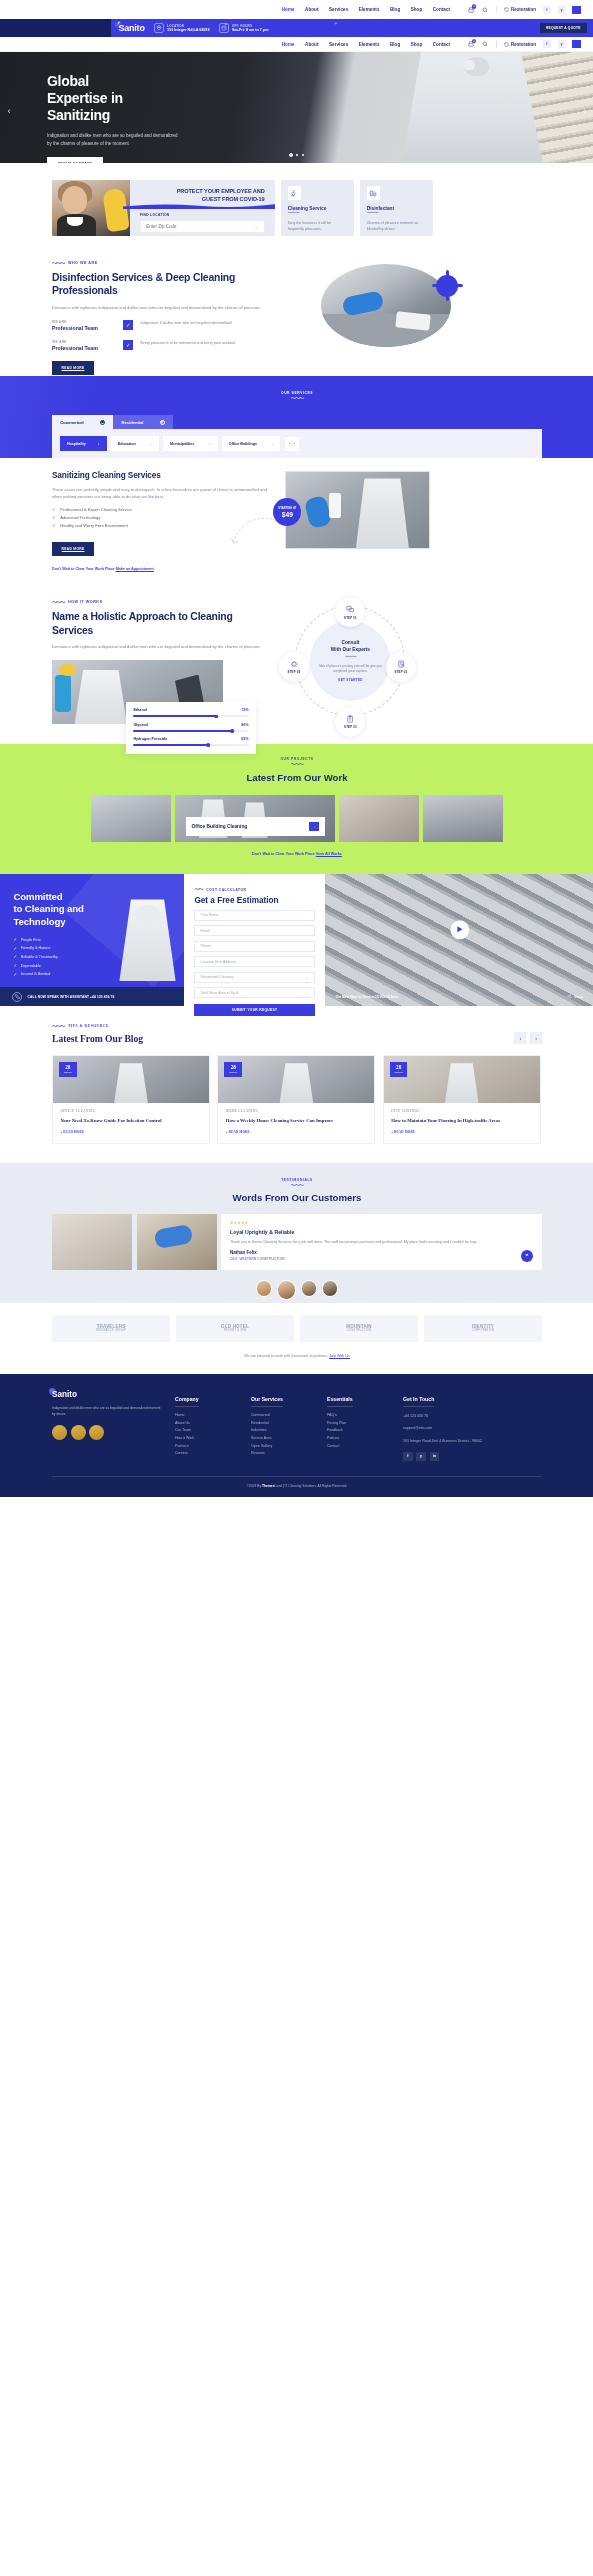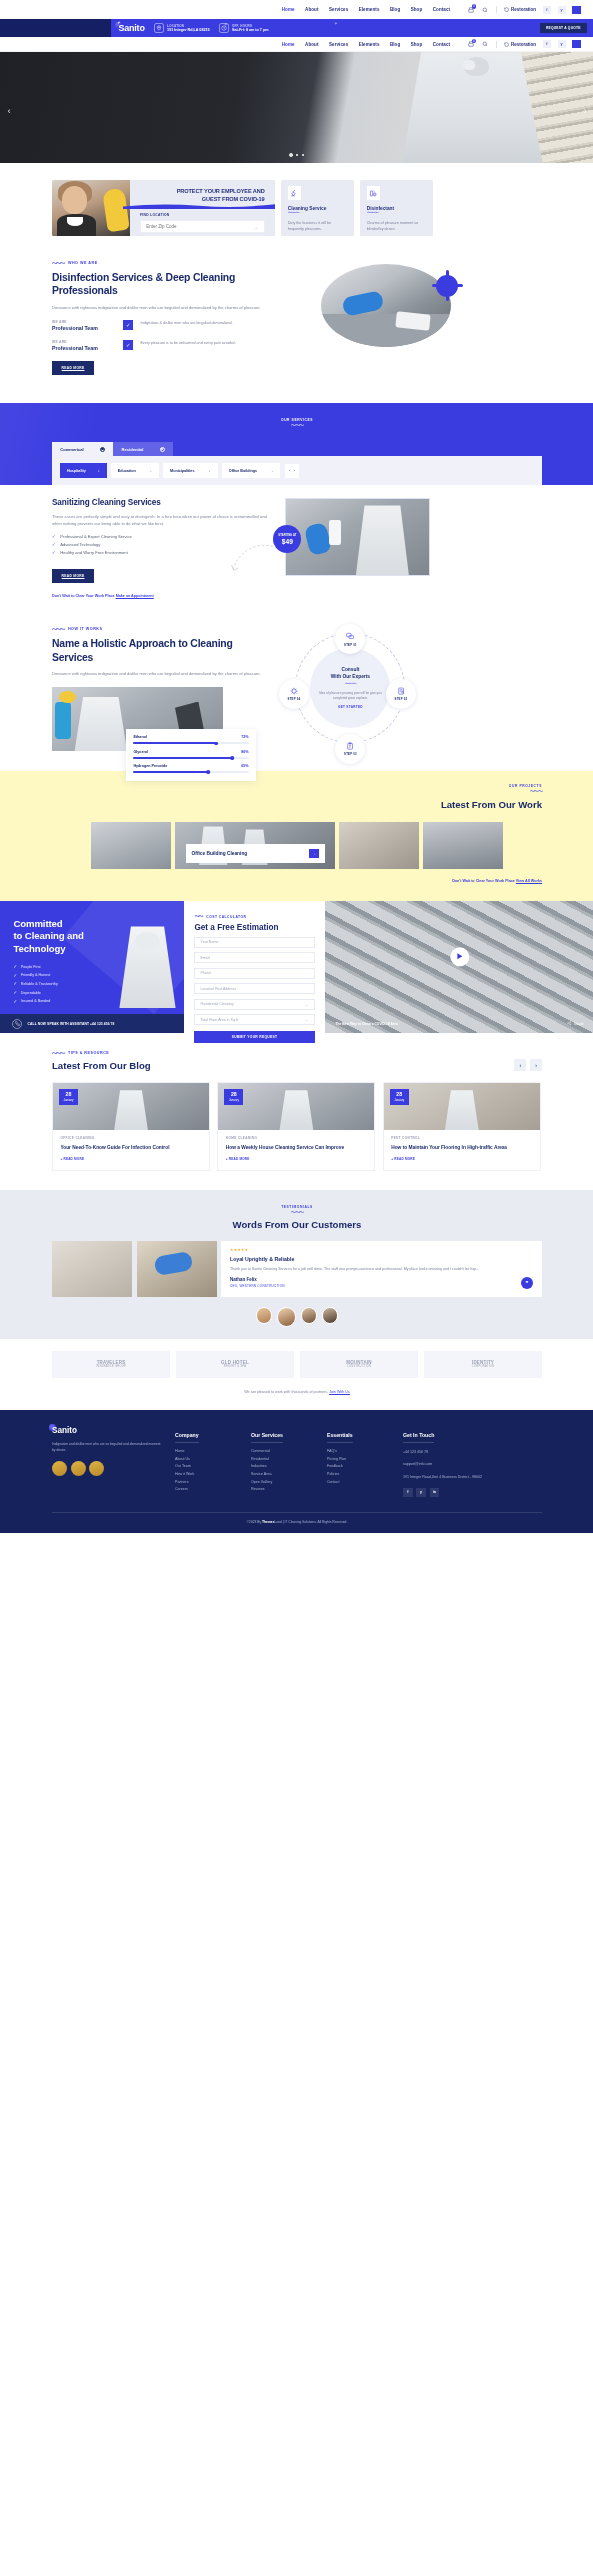--- a/index.html
+++ b/index.html
@@ -105,21 +105,21 @@
   .zipbox input { border: 0; outline: 0; font-size: 4.5px; color: #9aa0b5; font-family: inherit; width: 74px; background: transparent; }
   .zipbox .ar { font-size: 5.2px; color: #b9bfd2; }
   .promo-card { width: 73px; height: 56px; background: #e8ebf4; padding: 6.7px 6.7px; border-radius: 1.5px; }
   .pc-ic { width: 13.4px; height: 13.4px; background: #fff; display: flex; align-items: center; justify-content: center; }
   .pc-ic svg { width: 8.2px; height: 8.2px; }
   .pc-t { font-size: 4.8px; font-weight: 700; color: #28307e; margin-top: 6px; }
   .squig { color: #3b3ce0; font-size: 4.5px; letter-spacing: -0.7px; line-height: 1; margin-top: 0.7px; }
   .pc-d { font-size: 3.7px; color: #7d8399; line-height: 1.7; margin-top: 3.7px; }
 
   
-  .who { padding: 15px 0 28px; display: flex; gap: 26px; align-items: flex-start; }
+  .who { padding: 15px 0 1px; display: flex; gap: 26px; align-items: flex-start; }
   .who-left { width: 230px; }
   .eyebrow { display: flex; align-items: center; gap: 3.7px; font-size: 3.7px; font-weight: 700;
     color: #3b3ce0; letter-spacing: 0.5px; }
   .eyebrow .sq { color: #3b3ce0; font-size: 5.2px; letter-spacing: -1.1px; }
   h2.sect { font-size: 10.4px; font-weight: 700; color: #1b2a6b; line-height: 1.28; margin-top: 4.5px; letter-spacing: -0.2px; }
   .sect-p { font-size: 4.1px; color: #7d8399; line-height: 1.85; margin-top: 6px; }
   .who-feat { display: flex; gap: 7.4px; margin-top: 9px; align-items: flex-start; }
   .wf-left { width: 64px; }
   .wf-lbl { font-size: 3.3px; font-weight: 700; color: #9aa0b5; letter-spacing: 0.3px; }
   .wf-val { font-size: 5.2px; font-weight: 700; color: #1b2a6b; margin-top: 0.7px; }
@@ -224,21 +224,21 @@
   .center .cb { font-size: 3.1px; font-weight: 700; color: #3b3ce0; margin-top: 3.7px; letter-spacing: 0.3px; }
   .step { position: absolute; width: 30px; height: 30px; border-radius: 50%; background: #fff;
     box-shadow: 0 0.7px 4.5px rgba(27,42,107,.12); display: flex; flex-direction: column;
     align-items: center; justify-content: center; }
   .step svg { width: 8.2px; height: 8.2px; }
   .step .sl { font-size: 2.8px; font-weight: 700; color: #1b2a6b; margin-top: 2.2px; letter-spacing: 0.2px; }
   .s1 { left: 55px; top: -1.5px; } .s2 { right: -1.5px; top: 53px; }
   .s3 { left: 55px; top: 108px; } .s4 { left: -1.5px; top: 53px; }
 
   
-  .proj { background: #fef9c3; padding: 13.4px 0 18px; text-align: right; }
+  .proj { background: #bef264; padding: 13.4px 0 18px; text-align: center; }
   .proj .eyebrow-c { color: #3b3ce0; font-size: 3.3px; font-weight: 700; letter-spacing: 0.6px; }
   .proj .sq-c { color: #3b3ce0; font-size: 5.2px; letter-spacing: -1.1px; }
   .proj h2 { font-size: 9.6px; font-weight: 700; color: #1b2a6b; margin-top: 3.7px; }
   .proj-row { display: flex; gap: 3.7px; margin-top: 12px; justify-content: center; }
   .pimg { width: 80px; height: 47px; }
   .p1 { background: linear-gradient(160deg,#cfd3d8,#8a9199); }
   .p2 { width: 160px; position: relative; background: linear-gradient(150deg,#b9bec5,#6e757d); }
   .p3 { background: linear-gradient(150deg,#d5cfc6,#9b958c); }
   .p4 { background: linear-gradient(170deg,#c9ccd1,#7d848c); }
   .p2 .f1 { position: absolute; left: 21px; top: 4.5px; width: 34px; height: 39px;
@@ -289,21 +289,21 @@
     width: 19.3px; height: 19.3px; border-radius: 50%; background: #fff; display: flex;
     align-items: center; justify-content: center; }
   .play i { width: 0; height: 0; border-left: 5.2px solid #3b3ce0; border-top: 3.3px solid transparent;
     border-bottom: 3.3px solid transparent; margin-left: 1.5px; display: block; }
   .est-c .cap { position: absolute; left: 10.4px; bottom: 7.4px; right: 10.4px;
     display: flex; justify-content: space-between; align-items: center; }
   .est-c .cap .t { font-size: 3.3px; color: #fff; font-weight: 600; }
   .est-c .cap .sh { font-size: 3.3px; color: #fff; display: flex; gap: 2.2px; align-items: center; }
 
   
-  .blog { padding: 16.3px 0 19.3px; }
+  .blog { padding: 16.3px 0 19.3px; font-family: Liberation Serif, serif; }
   .blog-head { display: flex; justify-content: space-between; align-items: flex-end; }
   .blog h2 { font-size: 9.6px; font-weight: 700; color: #1b2a6b; margin-top: 3.7px; }
   .blog-nav { display: flex; gap: 3.7px; }
   .bn { width: 12px; height: 12px; background: #eef0f8; color: #1b2a6b;
     display: flex; align-items: center; justify-content: center; font-size: 5.2px; }
   .blog-row { display: flex; gap: 7.4px; margin-top: 10.4px; }
   .bcard { width: 158px; border: 0.7px solid #eef0f8; }
   .bimg { height: 47px; position: relative; overflow: hidden; }
   .b1 { background: linear-gradient(150deg,#c6cad0,#7d848b); }
   .b2 { background: linear-gradient(150deg,#cfd2d7,#848b93); }
@@ -314,21 +314,21 @@
   .bdate { position: absolute; left: 6px; top: 6px; background: #3b3ce0; color: #fff;
     padding: 3px 4.5px; text-align: center; }
   .bdate .d { font-size: 5.2px; font-weight: 700; line-height: 1; }
   .bdate .m { font-size: 2.8px; margin-top: 0.7px; }
   .bbody { padding: 6.7px 7.4px 8.2px; }
   .bcat { font-size: 3.1px; font-weight: 700; color: #9aa0b5; letter-spacing: 0.4px; }
   .btitle { font-size: 4.8px; font-weight: 700; color: #1b2a6b; line-height: 1.5; margin-top: 3.7px; }
   .bmore { font-size: 3.1px; font-weight: 700; color: #3b3ce0; margin-top: 6px; letter-spacing: 0.2px; }
 
   
-  .test { background: #e9ebf2; padding: 15px 0 12px; }
+  .test { background: #e9ebf2; padding: 15px 0 3px; }
   .test .eyebrow-c { text-align: center; color: #3b3ce0; font-size: 3.3px; font-weight: 700; letter-spacing: 0.6px; }
   .test .sq-c { text-align: center; color: #3b3ce0; font-size: 5.2px; letter-spacing: -1.1px; }
   .test h2 { text-align: center; font-size: 9.6px; font-weight: 700; color: #1b2a6b; margin-top: 3.7px; }
   .test-row { display: flex; gap: 4.5px; margin-top: 10.4px; }
   .t-img { width: 80px; height: 56px; }
   .ti1 { background: linear-gradient(150deg,#e3ded6,#b9b1a6); }
   .ti2 { background: linear-gradient(150deg,#dfd6c7,#9b8f7c); position: relative; }
   .ti2 .hand2 { position: absolute; left: 18px; top: 13.4px; width: 37px; height: 19.3px;
     background: #3a7fd5; border-radius: 9px; transform: rotate(-10deg); }
   .t-card { flex: 1; background: #fff; padding: 7.4px 9px; position: relative; }
@@ -523,20 +523,29 @@
     </div>
   </div>
 
   <section class="hero">
     <div class="stripes"></div>
     <div class="worker"></div>
     <div class="mask"></div>
     <div class="filter"></div>
     <div class="arrow-l">‹</div>
     <div class="arrow-r">›</div>
+    <div class="hero-inner">
+      <h1>
+        <span>Global</span><br>
+        <span>Expertise in</span><br>
+        <span>Sanitizing</span>
+      </h1>
+      <p>Indignation and dislike men who are so beguiled and demoralized by the charms of pleasure of the moment</p>
+      <a href="#" class="hero-btn">ABOUT COMPANY</a>
+    </div>
     <div class="dots">
       <i class="on"></i>
       <i></i>
       <i></i>
     </div>
   </section>
 
   <section class="promo">
     <div class="container">
       <div class="promo-row">

